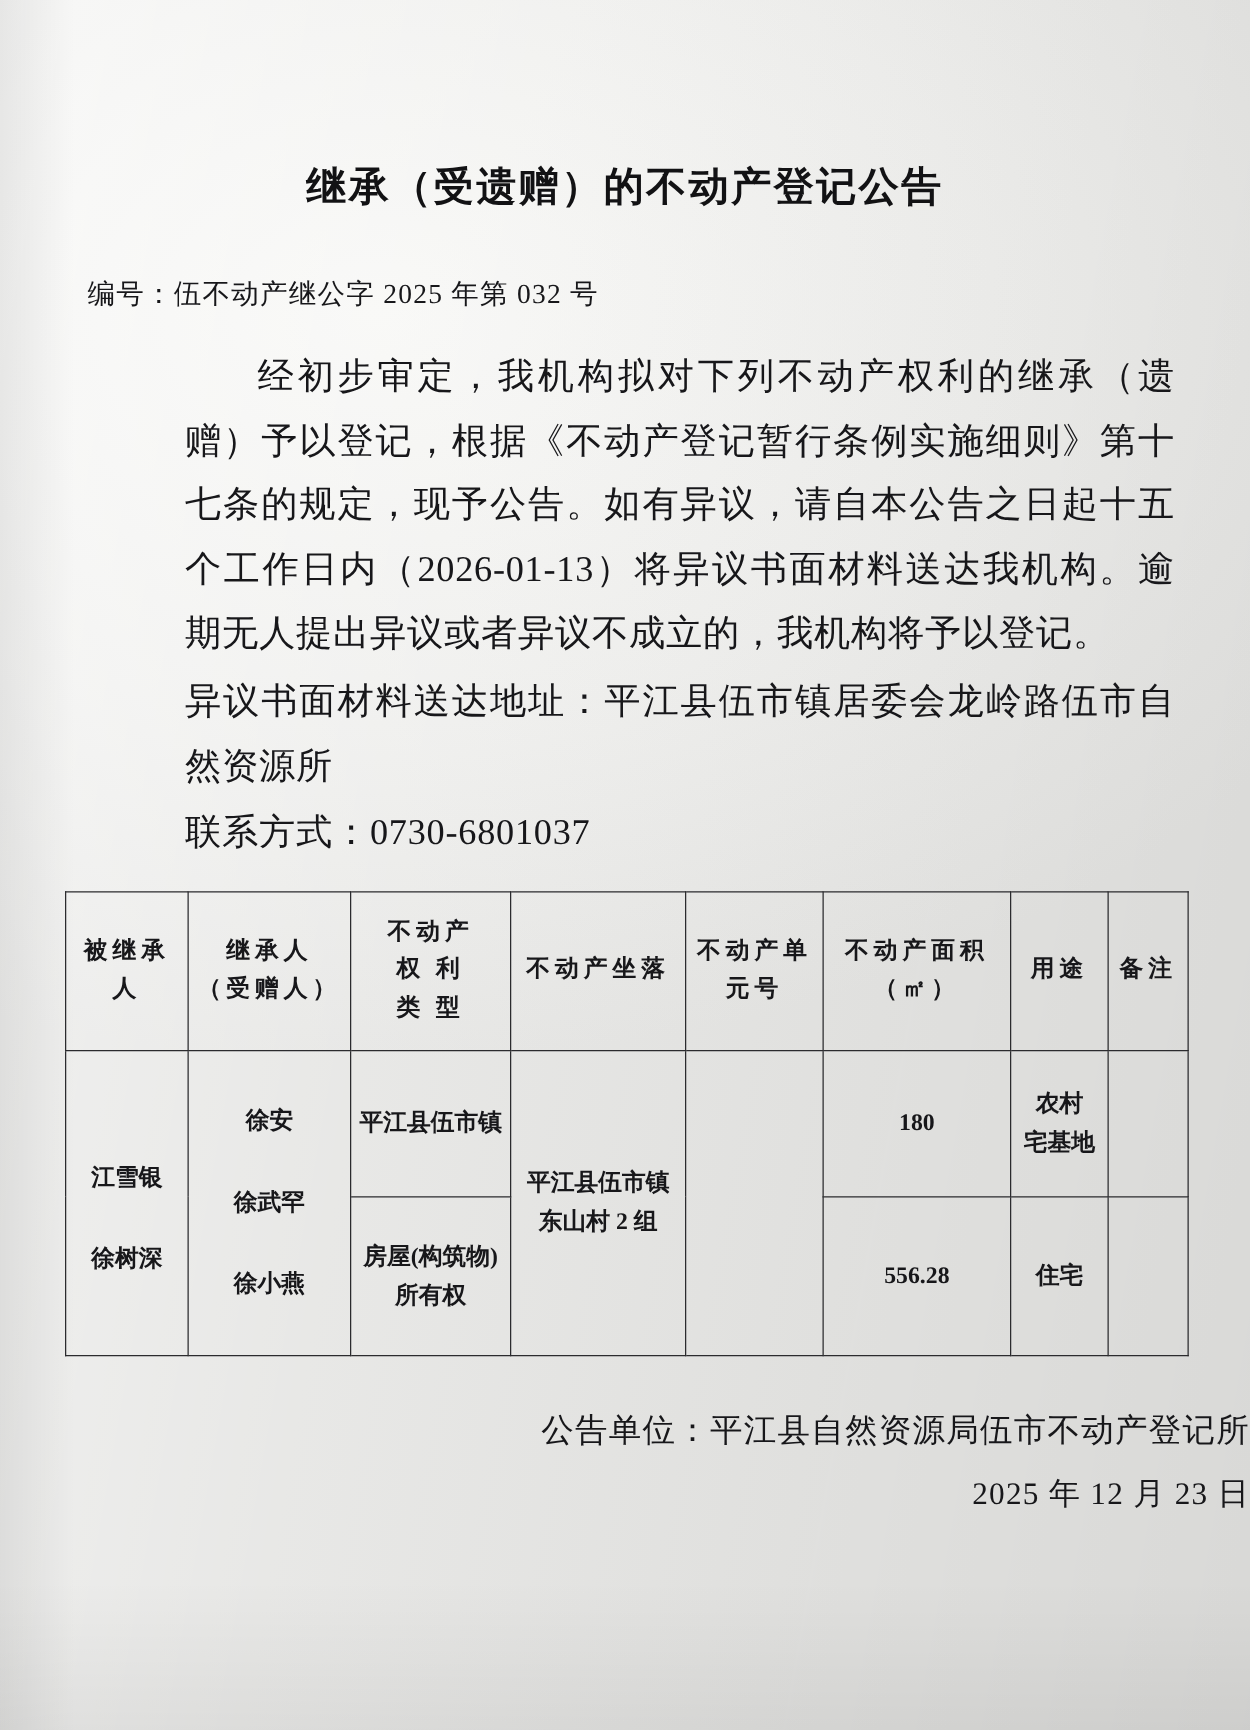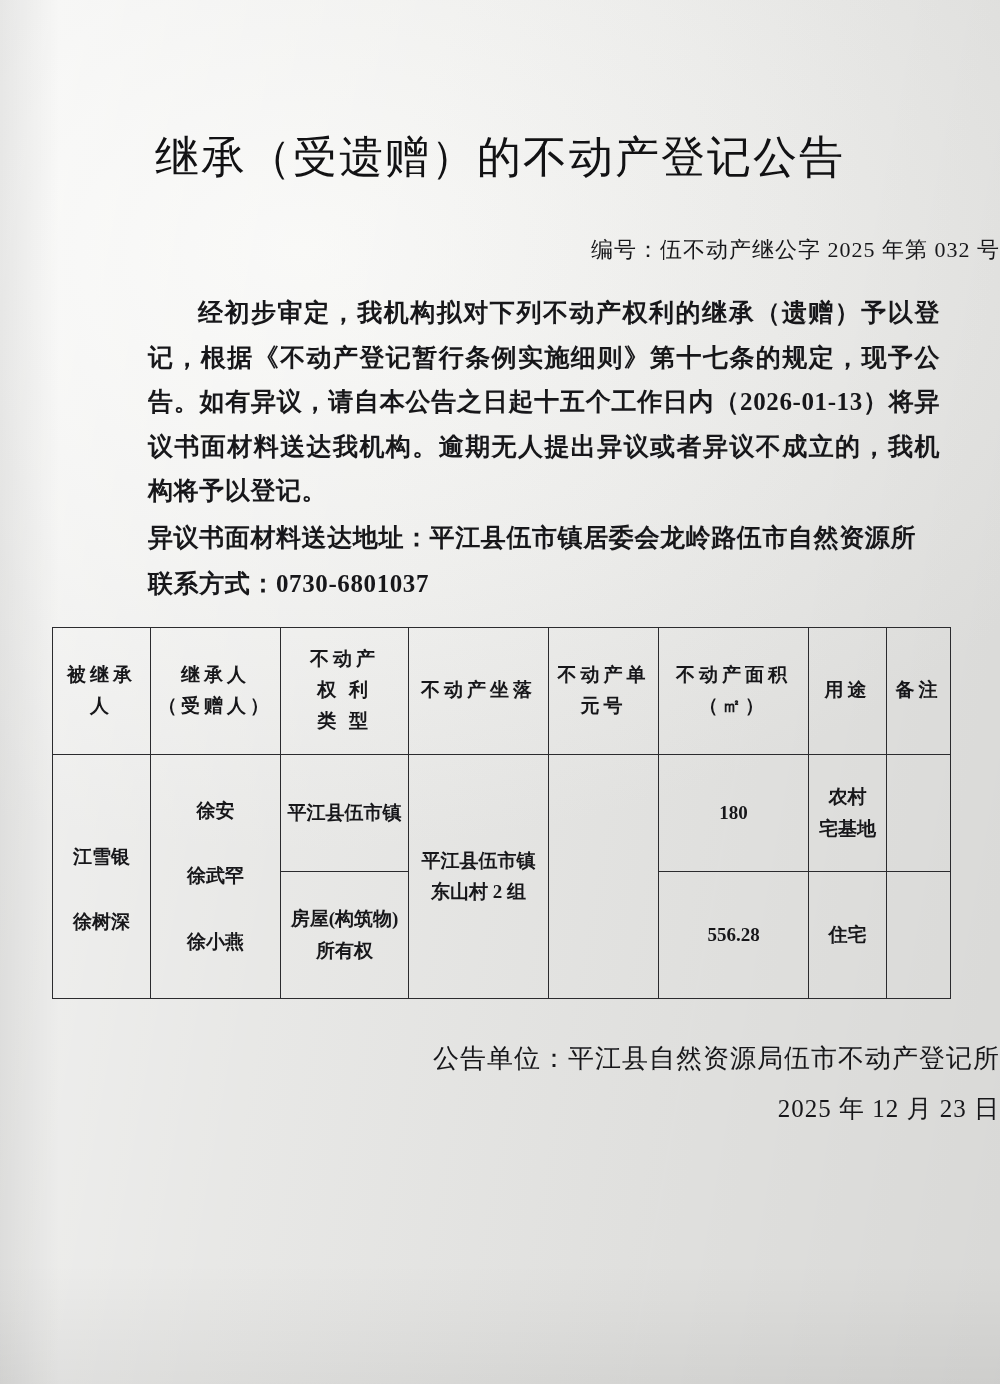--- a/index.html
+++ b/index.html
@@ -45,43 +45,42 @@
   }
 
   .content {
     position: absolute;
     left: 0; top: 0;
     width: 1000px;
   }
 
   .doc-title {
     text-align: center;
-    font-size: 44px;
-    font-weight: normal;
+    font-size: 32px;
+    font-weight: bold;
     letter-spacing: 2px;
     margin-top: 128px;
     color: #121214;
     font-family: "Liberation Serif", "DejaVu Serif", serif;
   }
 
   .doc-number {
-    text-align: right;
+    text-align: left;
     font-size: 22px;
     margin-top: 48px;
     letter-spacing: 1px;
-    padding-left: 30px;
+    padding-left: 70px;
   }
 
   .body-text {
     margin: 26px 60px 0 148px;
-    font-size: 25px;
+    font-size: 29px;
     line-height: 1.78;
     letter-spacing: 0.6px;
     text-align: justify;
-    font-weight: bold;
   }
   .body-text p {
     margin: 0 0 2px 0;
   }
   .indent {
     text-indent: 2em;
   }
 
   table.reg-table {
     border-collapse: collapse;

